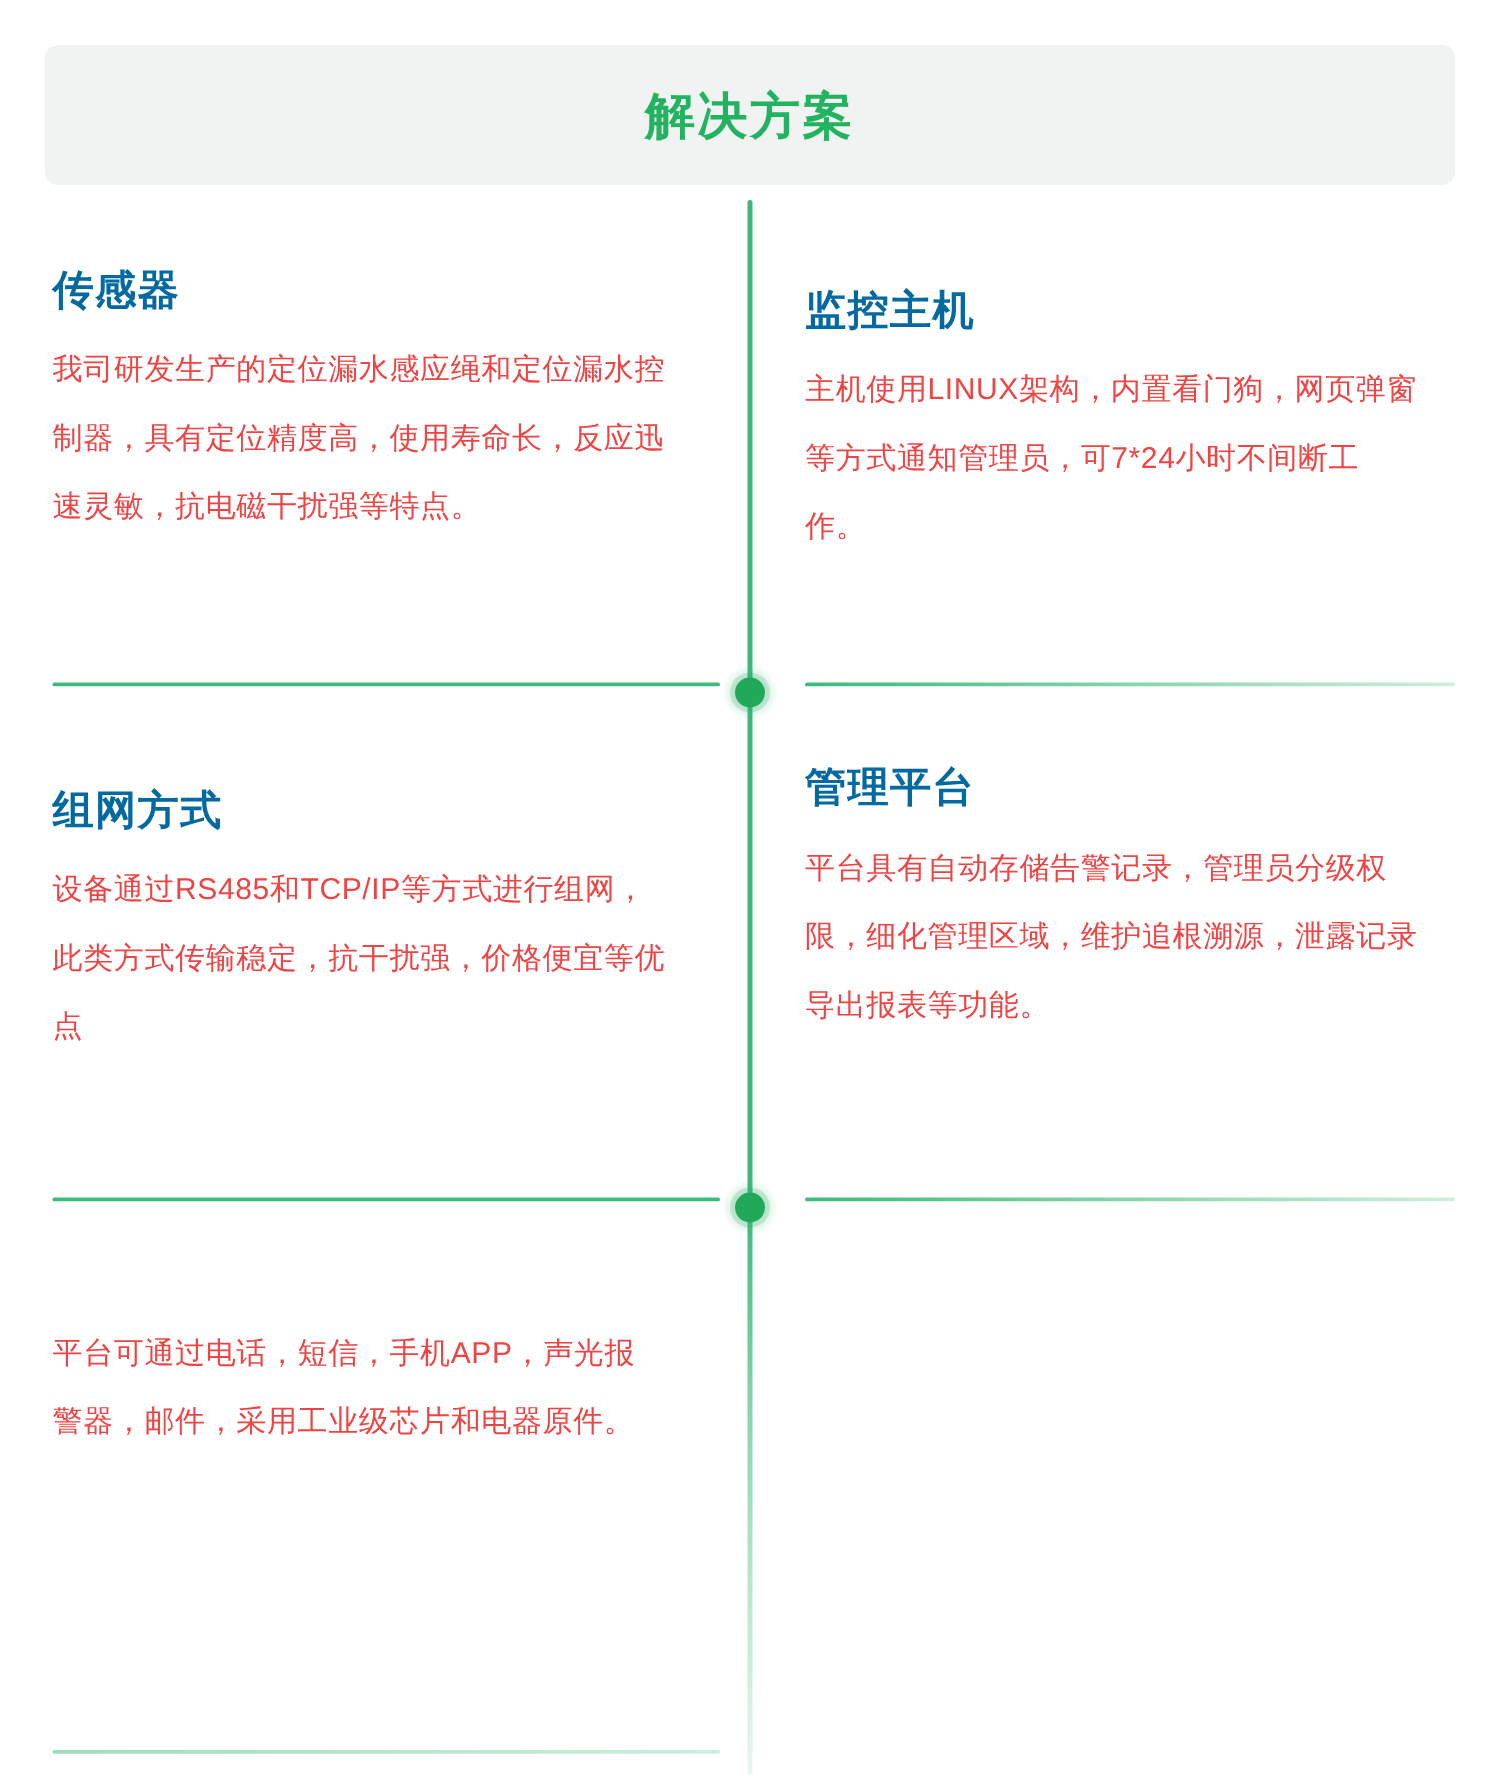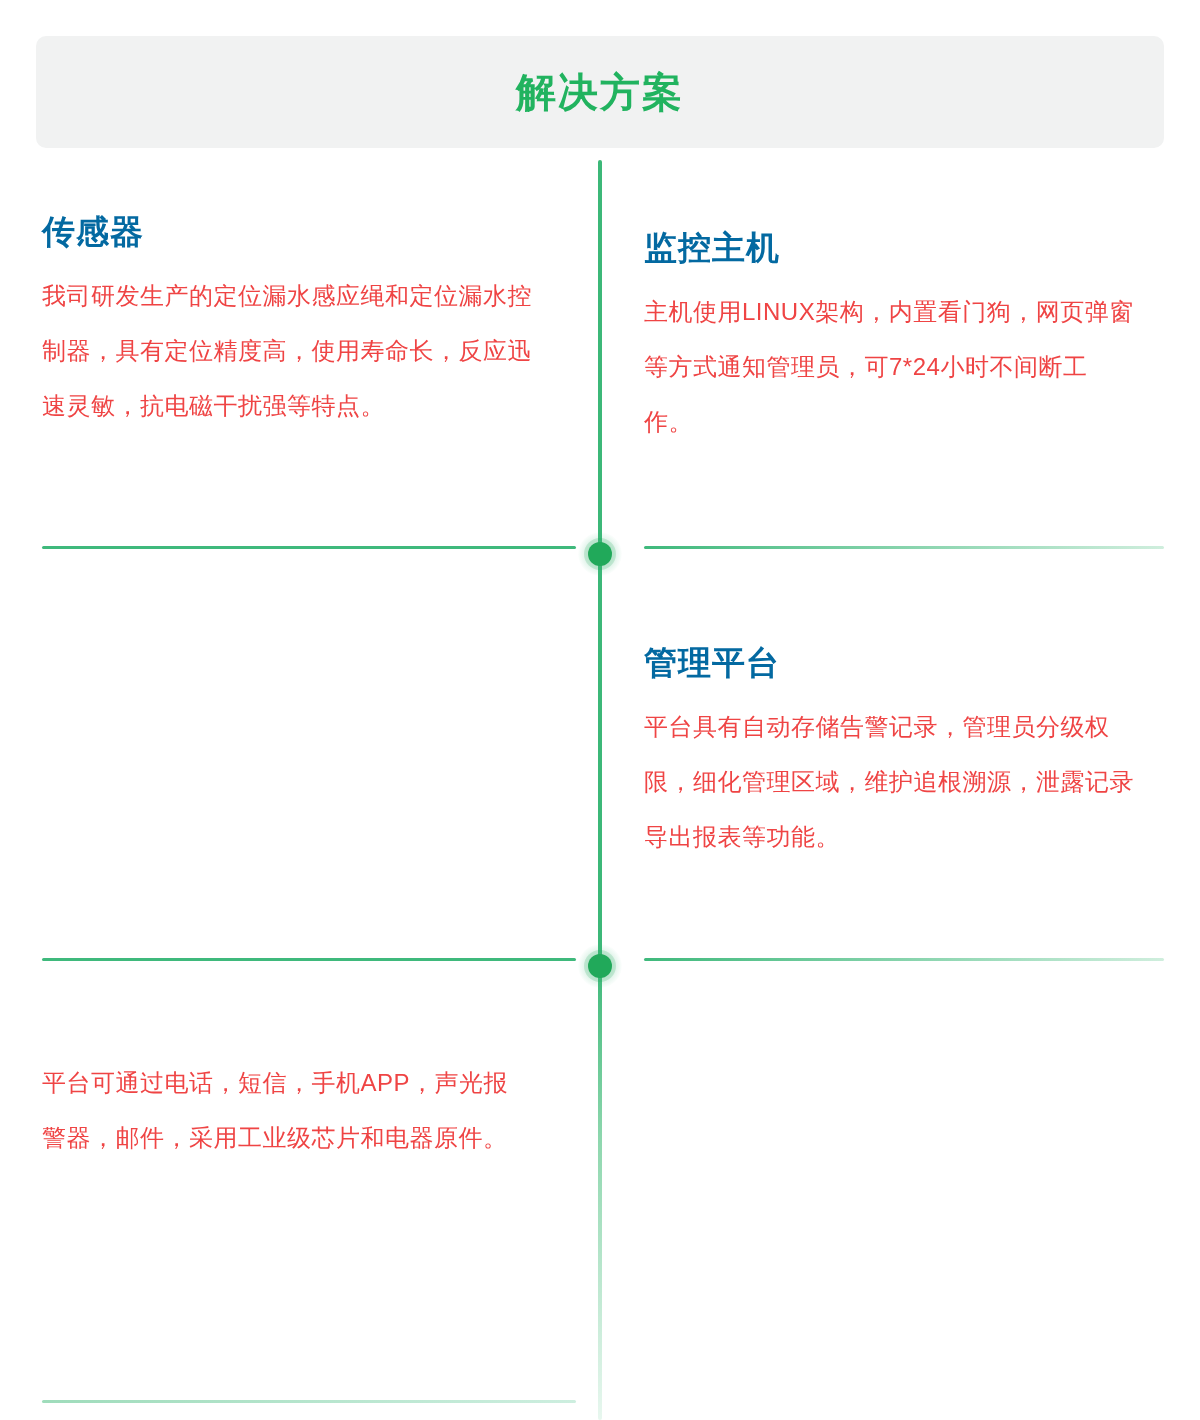--- a/index.html
+++ b/index.html
@@ -103,21 +103,21 @@
     letter-spacing: 0.5px;
     margin: 0;
   }
 
   
   .block-sensor   { left: 42px;  top: 212px; }
   .block-network  { left: 42px;  top: 628px; }
   .block-alarm    { left: 42px;  top: 1055px; }
   
   .block-host     { left: 644px; top: 228px; }
-  .block-platform { left: 644px; top: 643px; }
+  .block-platform { left: 644px; top: 613px; font-family: Liberation Mono, monospace; }
 
   
   .divider {
     position: absolute;
     height: 3px;
     border-radius: 2px;
   }
   .divider-left-1  { left: 42px;  top: 546px;  width: 534px; background: linear-gradient(to right, #3fb97c, #3fb97c); }
   .divider-right-1 { left: 644px; top: 546px;  width: 520px; background: linear-gradient(to right, #3fb97c, #cfeedd); }
   .divider-left-2  { left: 42px;  top: 958px;  width: 534px; background: linear-gradient(to right, #3fb97c, #3fb97c); }
@@ -146,20 +146,24 @@
   <div class="block block-sensor">
     <h2 class="block-title">传感器</h2>
     <p class="block-body">我司研发生产的定位漏水感应绳和定位漏水控制器，具有定位精度高，使用寿命长，反应迅速灵敏，抗电磁干扰强等特点。</p>
   </div>
 
   <div class="block block-host">
     <h2 class="block-title">监控主机</h2>
     <p class="block-body">主机使用LINUX架构，内置看门狗，网页弹窗等方式通知管理员，可7*24小时不间断工作。</p>
   </div>
 
+  <div class="block block-network">
+    <h2 class="block-title">组网方式</h2>
+    <p class="block-body">设备通过RS485和TCP/IP等方式进行组网，此类方式传输稳定，抗干扰强，价格便宜等优点</p>
+  </div>
 
   <div class="block block-platform">
     <h2 class="block-title">管理平台</h2>
     <p class="block-body">平台具有自动存储告警记录，管理员分级权限，细化管理区域，维护追根溯源，泄露记录导出报表等功能。</p>
   </div>
 
   <div class="block block-alarm">
     <p class="block-body">平台可通过电话，短信，手机APP，声光报警器，邮件，采用工业级芯片和电器原件。</p>
   </div>
 

